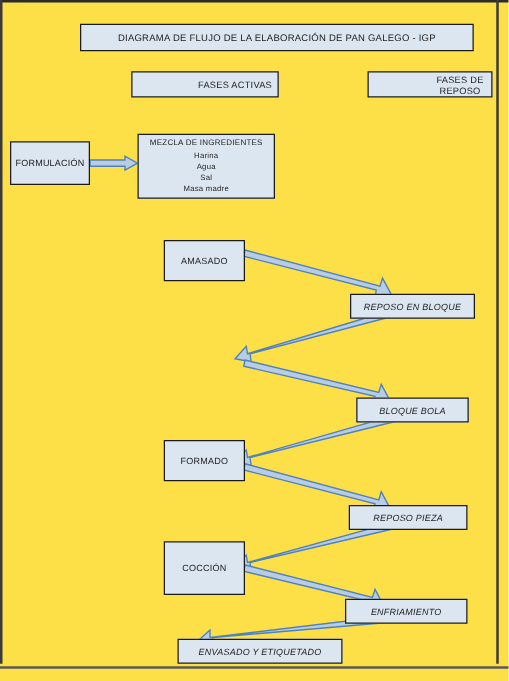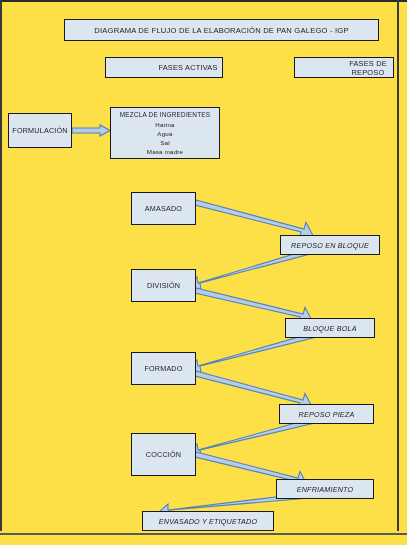--- a/index.html
+++ b/index.html
@@ -156,21 +156,20 @@
   <div class="box ingredients-box" style="left:110px; top:107px; width:110px; height:52px;">
     <span class="ing-title">MEZCLA DE INGREDIENTES</span>
     <span class="ing-item">Harina</span>
     <span class="ing-item">Agua</span>
     <span class="ing-item">Sal</span>
     <span class="ing-item">Masa madre</span>
   </div>
 
   <div class="box proc-box" style="left:131px; top:192px; width:65px; height:33px;">AMASADO</div>
 
-  <div class="box proc-box" style="left:131px; top:269px; width:65px; height:33px;">DIVISIÓN</div>
 
   <div class="box proc-box" style="left:131px; top:352px; width:65px; height:33px;">FORMADO</div>
 
   <div class="box proc-box" style="left:131px; top:433px; width:65px; height:43px;">COCCIÓN</div>
 
   <div class="box rest-box" style="left:280px; top:235px; width:100px; height:20px;">REPOSO EN BLOQUE</div>
 
   <div class="box rest-box" style="left:285px; top:318px; width:90px; height:20px;">BLOQUE BOLA</div>
 
   <div class="box rest-box" style="left:279px; top:404px; width:95px; height:20px;">REPOSO PIEZA</div>

